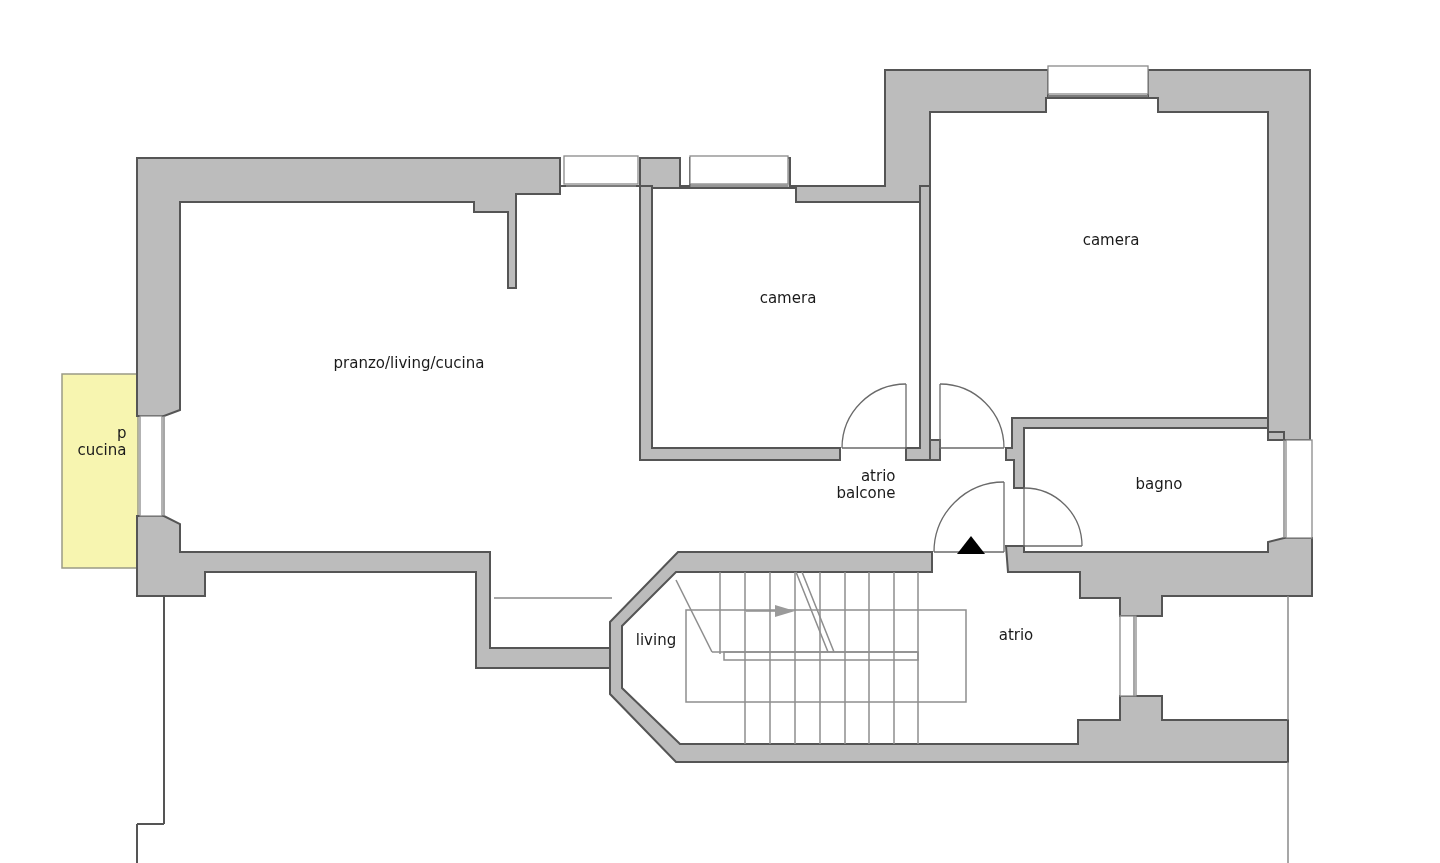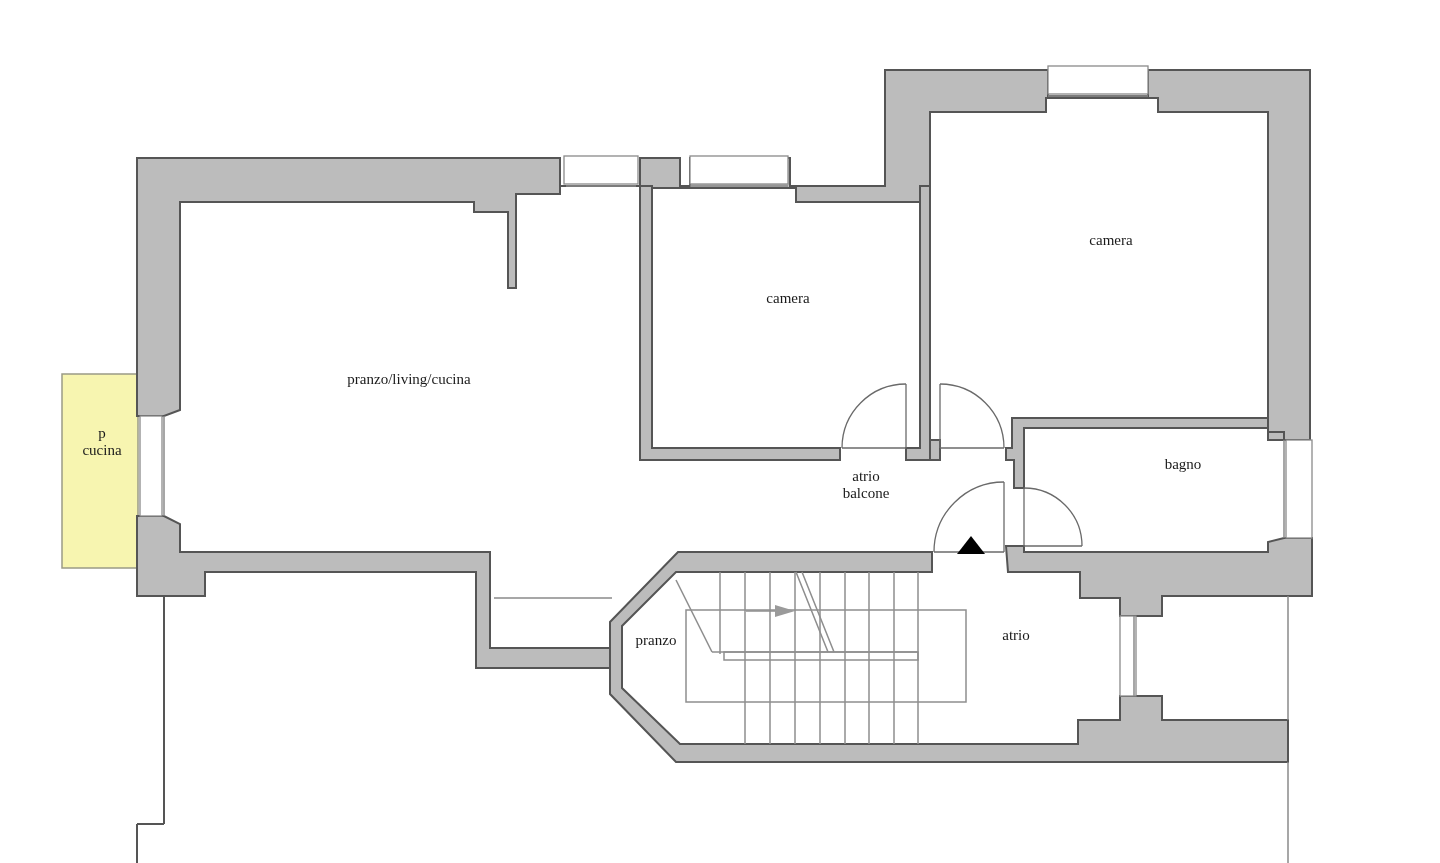--- a/index.html
+++ b/index.html
@@ -5,21 +5,21 @@
     html, body { margin: 0; padding: 0; background: #ffffff; }
     body { width: 1440px; height: 863px; overflow: hidden; position: relative; font-family: "DejaVu Sans", sans-serif; }
     svg { position: absolute; left: 0; top: 0; }
     .wall { fill: #bcbcbc; stroke: #555555; stroke-width: 2; stroke-linejoin: miter; }
     .line { fill: none; stroke: #555555; stroke-width: 2; }
     .thin { fill: none; stroke: #8a8a8a; stroke-width: 1.5; }
     .stair { fill: none; stroke: #8e8e8e; stroke-width: 1.5; }
     .door { fill: none; stroke: #6a6a6a; stroke-width: 1.3; }
     .window { fill: #ffffff; stroke: #8a8a8a; stroke-width: 1.3; }
     .balcony { fill: #f7f5b0; stroke: #9a9a86; stroke-width: 1.5; }
-    .label { position: absolute; font-size: 15px; color: #1a1a1a; text-align: center; line-height: 17px; white-space: nowrap; transform: translateX(-50%); font-family: Liberation Serif, serif; }
+    .label { position: absolute; font-size: 15px; color: #1a1a1a; text-align: right; line-height: 17px; white-space: nowrap; transform: translateX(-50%); }
   </style>
 </head>
 <body>
 
 <svg width="1440" height="863" viewBox="0 0 1440 863">
 
   <rect class="balcony" x="62" y="374" width="76" height="194"></rect>
 
   <path class="wall" d="M137,158 L560,158 L560,186 L640,186 L640,158 L680,158 L680,186 L690,186 L690,158 L790,158 L790,186 L885,186 L885,70 L1048,70 L1048,96 L1148,96 L1148,70 L1310,70 L1310,440 L1268,440 L1268,112 L1158,112 L1158,98 L1046,98 L1046,112 L930,112 L930,448 L920,448 L920,202 L796,202 L796,188 L788,188 L688,188 L688,188 L652,188 L652,448 L644,448 L644,186 L640,186 L560,186 L560,194 L516,194 L516,288 L508,288 L508,212 L474,212 L474,202 L180,202 L180,410 L164,416 L137,416 Z"></path>
 
@@ -91,26 +91,26 @@
     <line class="stair" x1="712" y1="652" x2="918" y2="652"></line>
     <rect class="stair" x="724" y="652" width="194" height="8"></rect>
     <rect class="stair" x="686" y="610" width="280" height="92"></rect>
     <line class="stair" x1="796" y1="572" x2="828" y2="652"></line>
     <line class="stair" x1="802" y1="572" x2="834" y2="652"></line>
     <line class="stair" x1="746" y1="611" x2="780" y2="611"></line>
     <polygon points="775,605 795,611 775,617" fill="#9a9a9a"></polygon>
   </g>
 </svg>
 
-<div class="label" style="left:409px; top:371px;">pranzo/living/cucina</div>
+<div class="label" style="left:409px; top:355px;">pranzo/living/cucina</div>
 <div class="label" style="left:788px; top:290px;">camera</div>
 <div class="label" style="left:1111px; top:232px;">camera</div>
-<div class="label" style="left:1159px; top:456px;margin-left:24px;">bagno</div>
+<div class="label" style="left:1159px; top:476px;">bagno</div>
 <div class="label" style="left:866px; top:468px;">
   <div>atrio</div>
   <div>balcone</div>
 </div>
-<div class="label" style="left:656px; top:632px;">pranzo</div>
+<div class="label" style="left:656px; top:632px;">living</div>
 <div class="label" style="left:1016px; top:627px;">atrio</div>
 <div class="label" style="left:102px; top:425px;">
   <div>p</div>
   <div>cucina</div>
 </div>
 
 </body></html>

